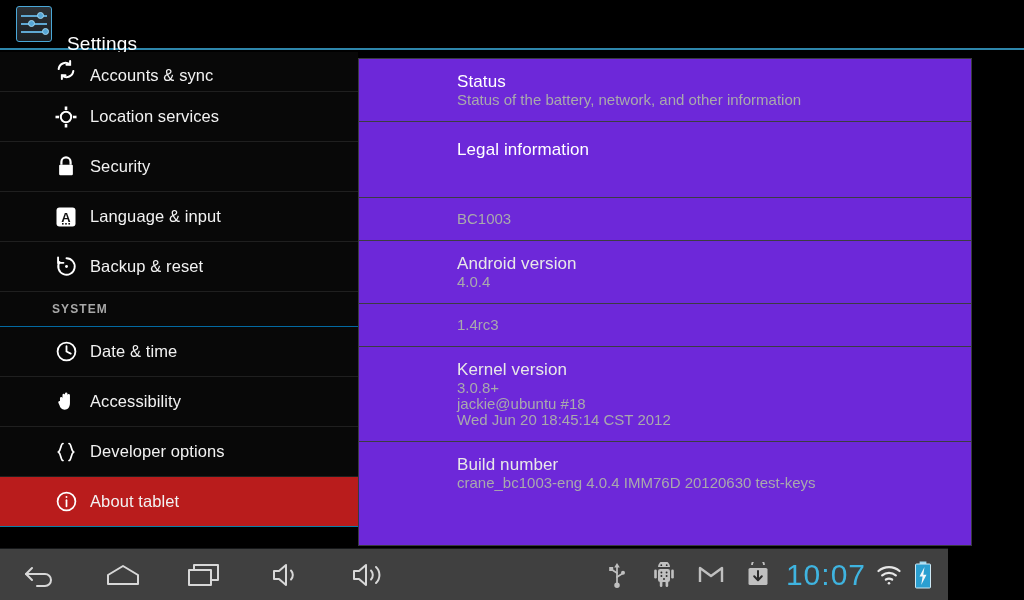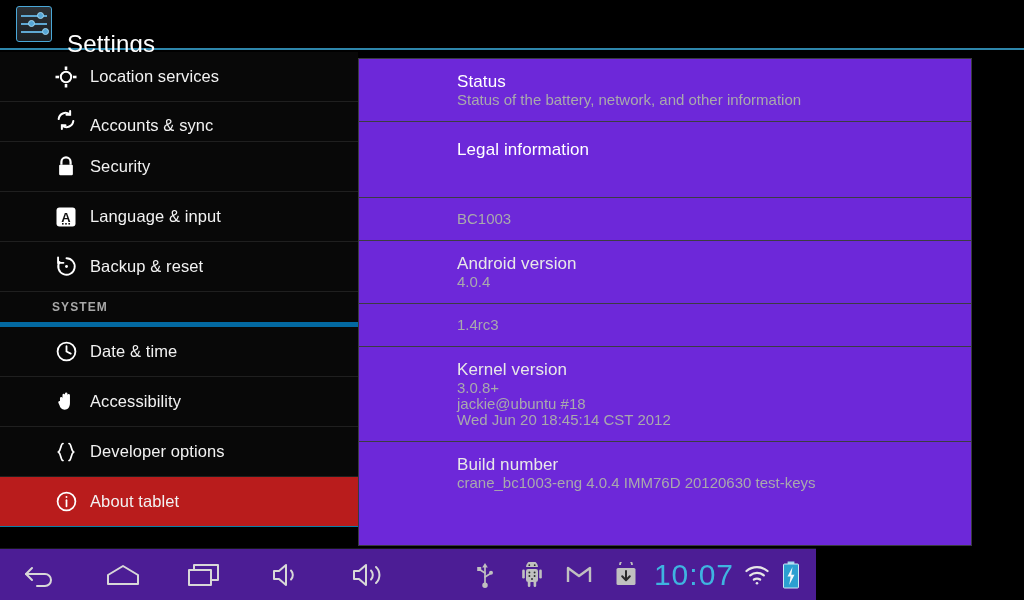--- a/index.html
+++ b/index.html
@@ -46,21 +46,21 @@
   .slider-knob {
     position: absolute; width: 7px; height: 7px; border-radius: 50%;
     background: #57a6d6; border: 1px solid #9fd4ee;
   }
   .k1 { top: 5px; left: 20px; }
   .k2 { top: 13px; left: 11px; }
   .k3 { top: 21px; left: 25px; }
   #app-title {
     margin-left: 15px;
     color: #ffffff;
-    font-size: 24px;
+    font-size: 19px;
     letter-spacing: 0.2px;
     margin-top: 40px;
   }
 
   
   #sidebar {
     position: absolute;
     left: 0; top: 52px;
     width: 358px;
     height: 496px;
@@ -95,21 +95,21 @@
   .nav-icon svg { display: block; }
   .section-header {
     height: 35px;
     display: flex;
     align-items: center;
     padding-left: 52px;
     color: #a8a8a8;
     font-size: 12px;
     font-weight: bold;
     letter-spacing: 1.1px;
-    border-bottom: 5px solid #0369a1;
+    border-bottom: 1px solid #0369a1;
     background: #080808;
   }
 
   
   #content-panel {
     position: absolute;
     left: 358px; top: 58px;
     width: 614px;
     height: 488px;
     background: #6d28d9;
@@ -131,22 +131,22 @@
     color: #a9a9ad;
     font-size: 15px;
     line-height: 16px;
     margin-top: 0;
   }
 
   
   #navbar {
     position: absolute;
     left: 0; bottom: 0;
-    width: 816px; height: 52px;
-    background: #4c1d95;
+    width: 948px; height: 52px;
+    background: #404040;
     border-top: 1px solid #16181a;
     text-align: center;
   }
   #nav-left {
     position: absolute;
     left: 0; top: 0;
     height: 52px;
     display: flex;
     align-items: center;
   }
@@ -193,43 +193,43 @@
       <div class="slider-row"></div>
       <div class="slider-knob k1"></div>
       <div class="slider-knob k2"></div>
       <div class="slider-knob k3"></div>
     </div>
     <div id="app-title">Settings</div>
   </div>
 
   <div id="sidebar">
 
+    <div class="nav-item first">
+      <div class="nav-icon">
+        <svg width="22" height="22" viewBox="0 0 24 24" fill="none" stroke="#fff" stroke-width="2.2" stroke-linecap="round">
+          <path d="M4 11a7.5 7.5 0 0 1 12-5.2"></path>
+            <polyline points="16.5,2.2 16.5,6.2 12.5,6.2"></polyline>
+          <path d="M20 13a7.5 7.5 0 0 1-12 5.2"></path>
+            <polyline points="7.5,21.8 7.5,17.8 11.5,17.8"></polyline>
+        </svg>
+      </div>
+      <span class="nav-label">Accounts &amp; sync</span>
+    </div>
+
     <div class="nav-item">
       <div class="nav-icon">
         <svg width="24" height="24" viewBox="0 0 24 24" fill="none" stroke="#fff" stroke-width="2">
           <circle cx="12" cy="12" r="5.2"></circle>
           <line x1="12" y1="1.5" x2="12" y2="5" stroke-width="2.6"></line>
           <line x1="12" y1="19" x2="12" y2="22.5" stroke-width="2.6"></line>
           <line x1="1.5" y1="12" x2="5" y2="12" stroke-width="2.6"></line>
           <line x1="19" y1="12" x2="22.5" y2="12" stroke-width="2.6"></line>
         </svg>
       </div>
       <span class="nav-label">Location services</span>
-    </div>
-
-    <div class="nav-item first">
-      <div class="nav-icon">
-        <svg width="22" height="22" viewBox="0 0 24 24" fill="none" stroke="#fff" stroke-width="2.2" stroke-linecap="round">
-          <path d="M4 11a7.5 7.5 0 0 1 12-5.2"></path>
-            <polyline points="16.5,2.2 16.5,6.2 12.5,6.2"></polyline>
-          <path d="M20 13a7.5 7.5 0 0 1-12 5.2"></path>
-            <polyline points="7.5,21.8 7.5,17.8 11.5,17.8"></polyline>
-        </svg>
-      </div>
-      <span class="nav-label">Accounts &amp; sync</span>
     </div>
 
     <div class="nav-item">
       <div class="nav-icon">
         <svg width="22" height="23" viewBox="0 0 24 24">
           <path d="M7 10V7a5 5 0 0 1 10 0v3" fill="none" stroke="#fff" stroke-width="2.4"></path>
           <rect x="4.5" y="10" width="15" height="11.5" rx="1.3" fill="#fff"></rect>
         </svg>
       </div>
       <span class="nav-label">Security</span>

